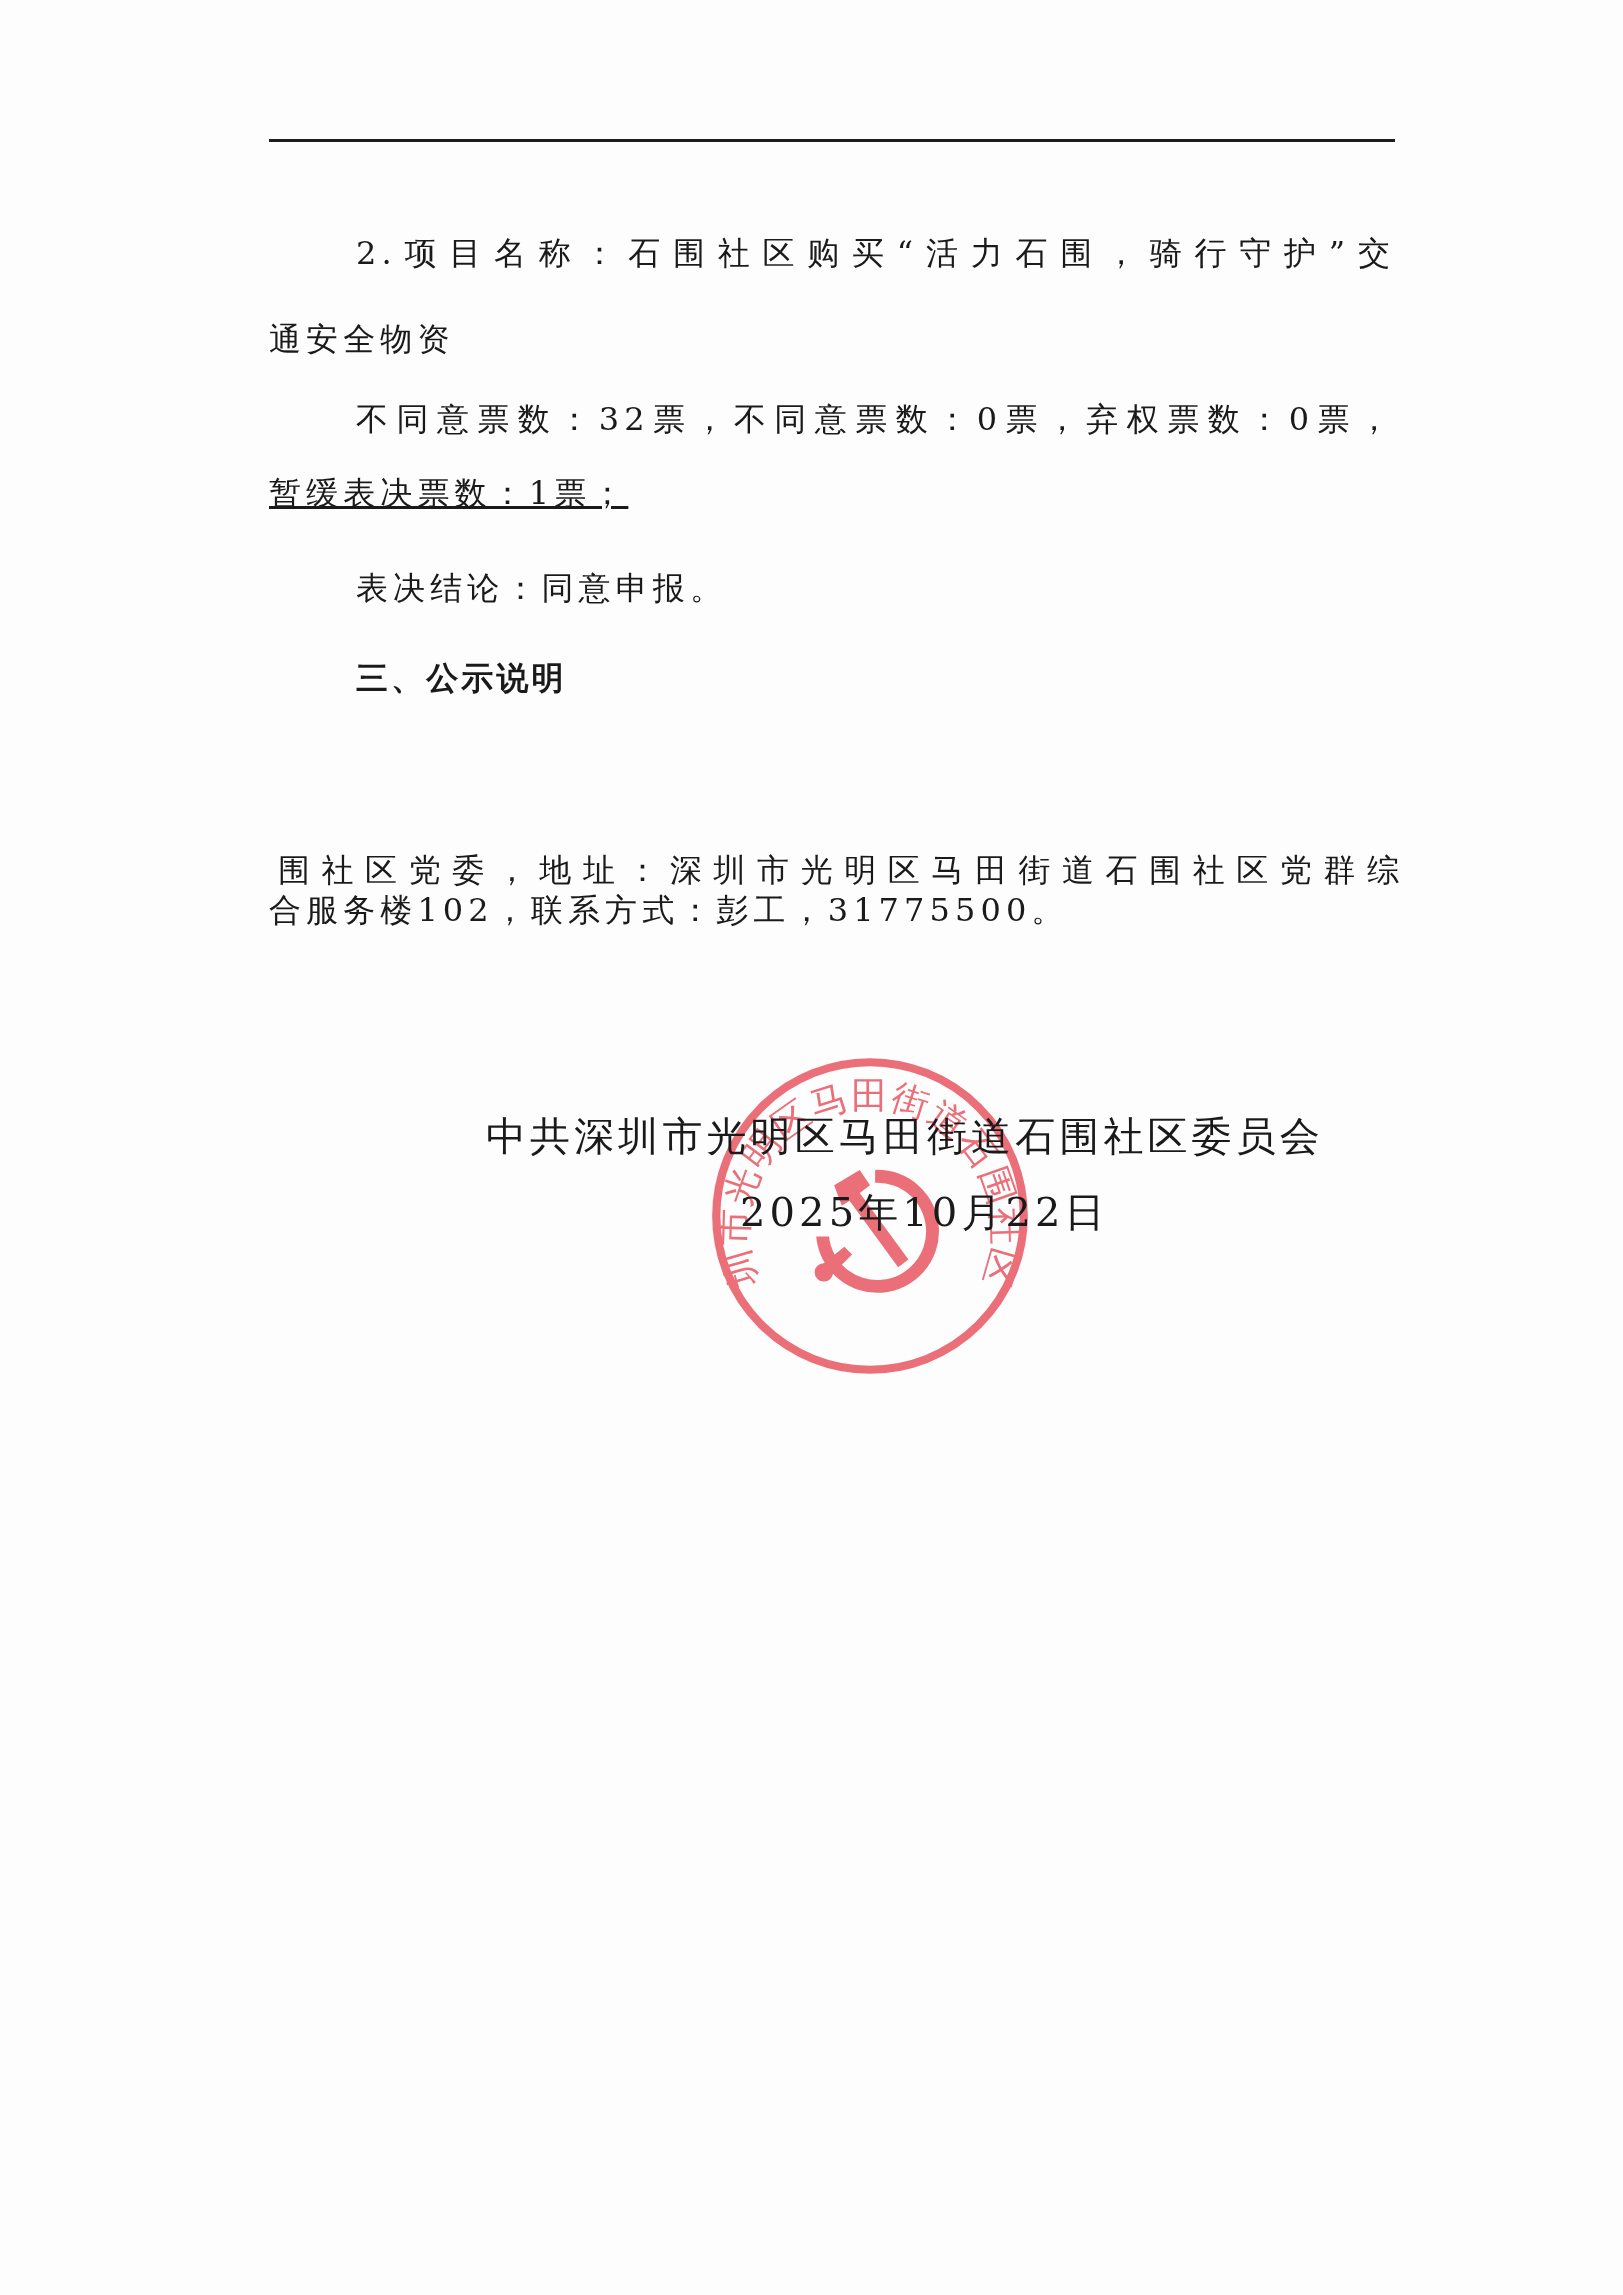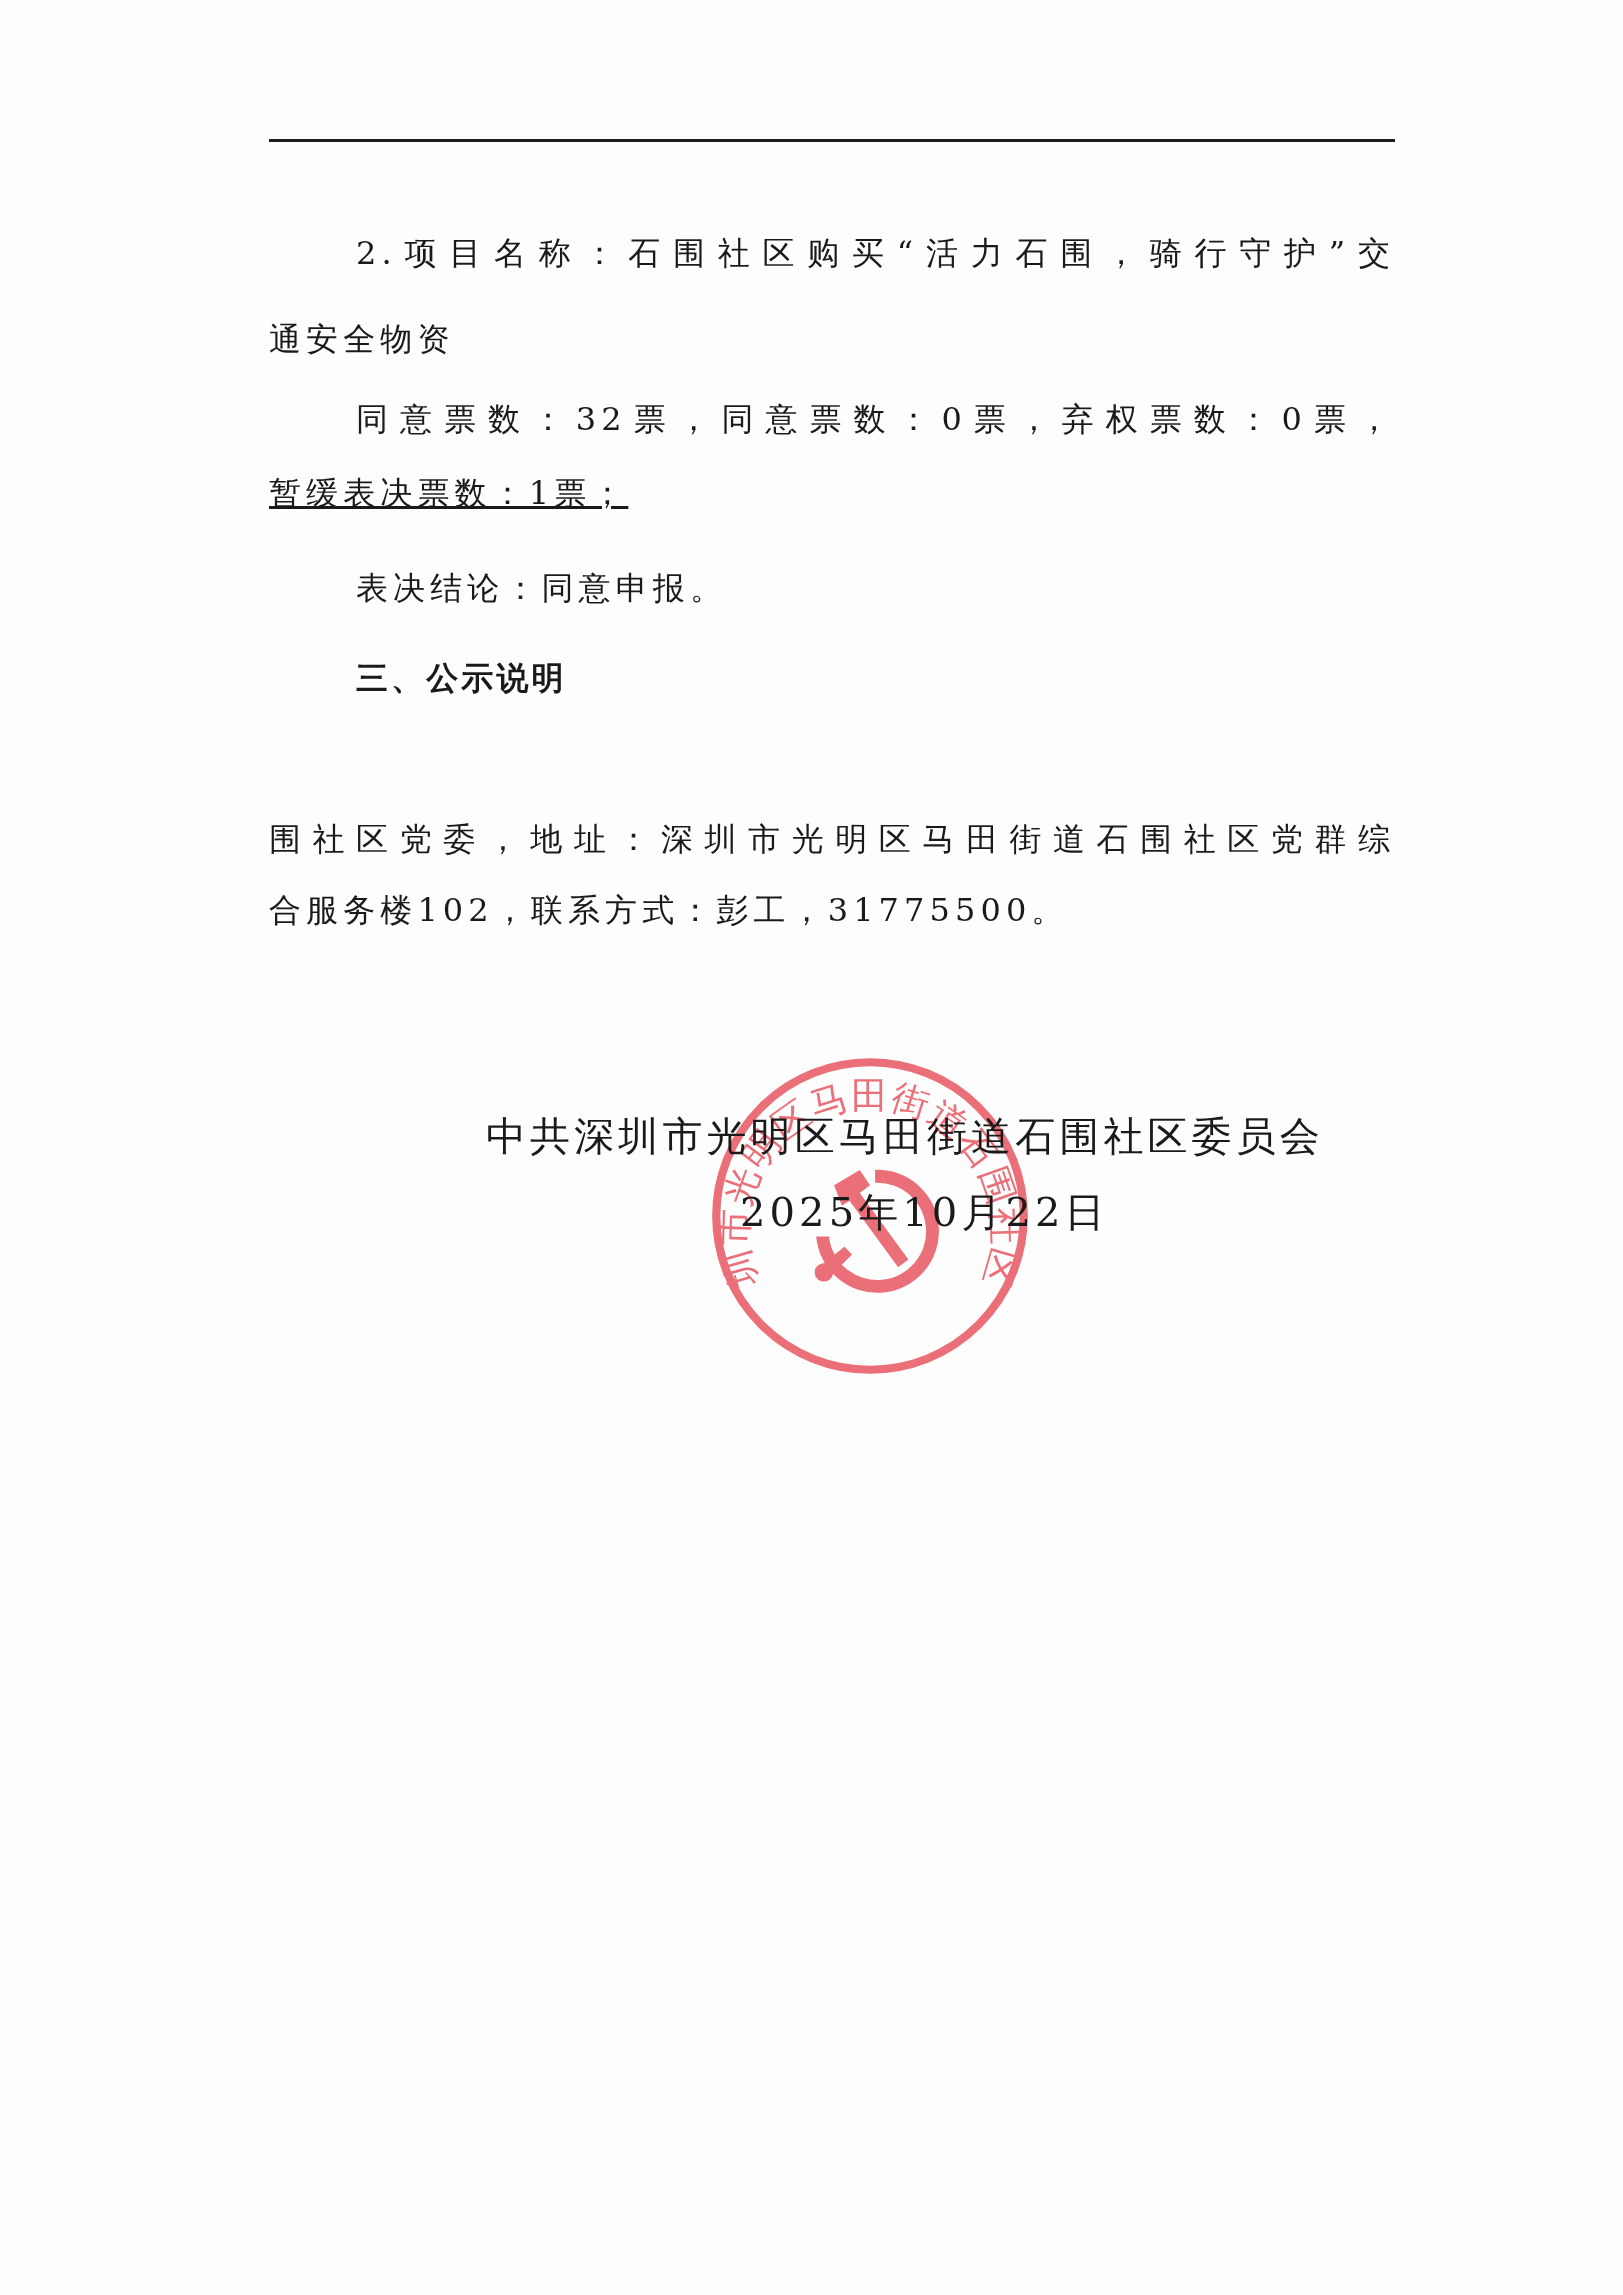--- a/index.html
+++ b/index.html
@@ -34,28 +34,28 @@
 </head>
 <body>
 
 <div class="page">
 
   <div class="top-rule"></div>
 
   <div class="line indent justify" style="top:228px;">2.项目名称：石围社区购买“活力石围，骑行守护”交</div>
   <div class="line" style="top:302px;margin-top:12px;">通安全物资</div>
 
-  <div class="line indent justify" style="top:394px;">同意票数：32票，同意票数：0票，弃权票数：0票，</div>
+  <div class="line indent justify" style="top:394px;">不同意票数：32票，不同意票数：0票，弃权票数：0票，</div>
   <div class="line" style="top:468px;text-decoration:underline;">暂缓表决票数：1票；</div>
 
   <div class="line indent heading" style="top:653px;">三、公示说明</div>
 
   <div class="line indent" style="top:563px;">表决结论：同意申报。</div>
 
-  <div class="line justify" style="top:814px;">围社区党委，地址：深圳市光明区马田街道石围社区党群综</div>
+  <div class="line justify" style="top:845px;margin-left:9px;">围社区党委，地址：深圳市光明区马田街道石围社区党群综</div>
   <div class="line" style="top:885px;">合服务楼102，联系方式：彭工，31775500。</div>
 
   <svg class="seal" viewBox="0 0 640 640">
     <defs>
       <path id="sealArc" d="M 105 455 A 240 240 0 1 1 535 455" fill="none"></path>
     </defs>
     <circle cx="320" cy="320" r="300" fill="none" stroke="#e8505b" stroke-width="16"></circle>
     <text font-family="DejaVu Sans, sans-serif" font-size="72" fill="#e8505b" letter-spacing="2">
       <textPath href="#sealArc" startOffset="50%" text-anchor="middle">中共深圳市光明区马田街道石围社区委员会</textPath>
     </text>

